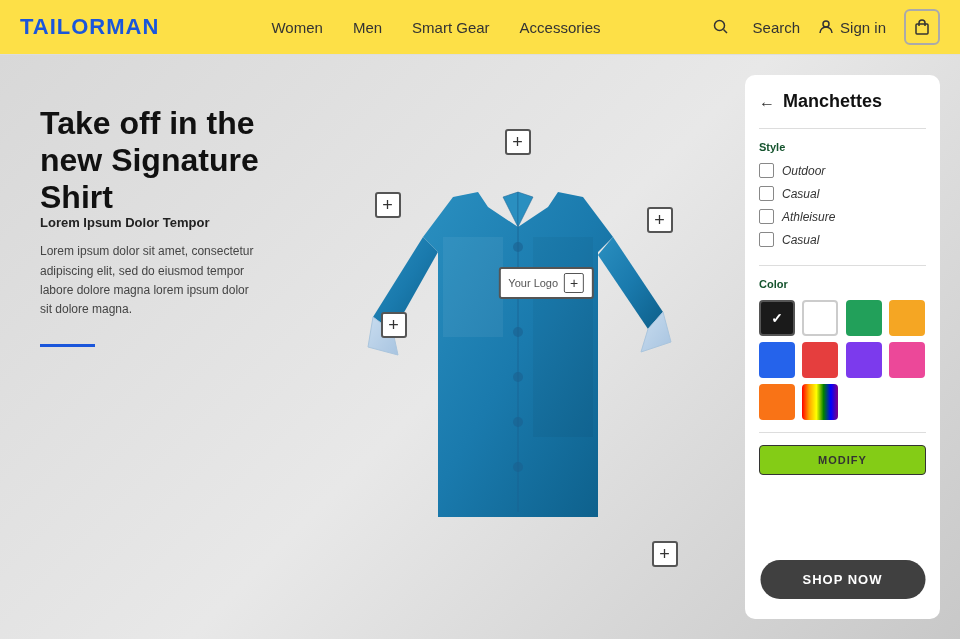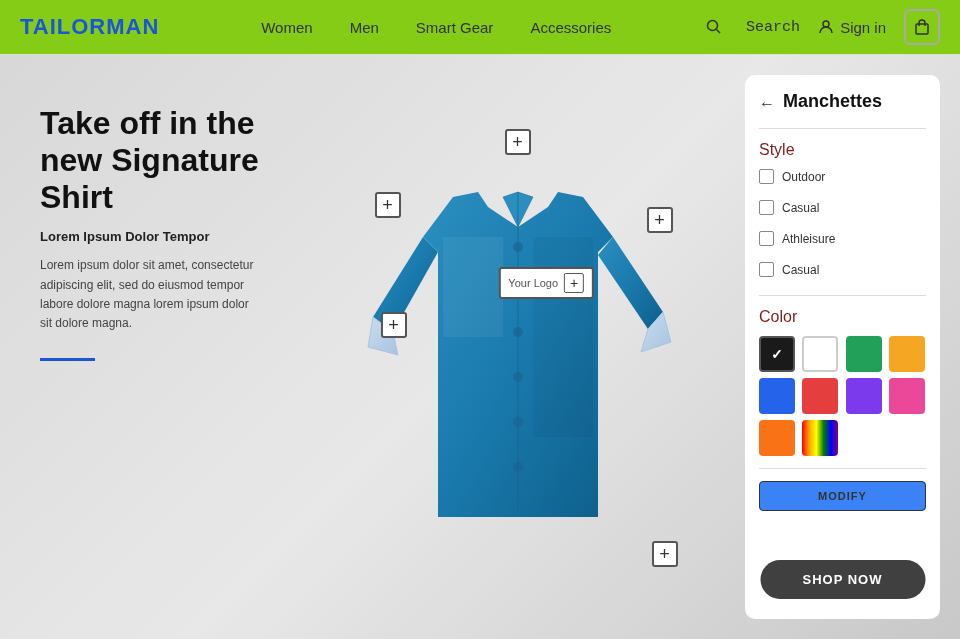--- a/index.html
+++ b/index.html
@@ -1,49 +1,49 @@
 <!DOCTYPE html>
 <html><head>
   <meta charset="utf-8">
   <style>
     * { margin: 0; padding: 0; box-sizing: border-box; }
     body { font-family: 'Arial', sans-serif; background: #e8e8e8; width: 960px; height: 639px; overflow: hidden; position: relative; }
 
     
     header {
       position: absolute; top: 0; left: 0; right: 0; height: 55px;
-      background: #84cc16; display: flex; align-items: center; justify-content: space-between;
+      background: #fde047; display: flex; align-items: center; justify-content: space-between;
       padding: 0 20px; z-index: 10; border-bottom: 1px solid #ddd;
     }
     .logo {
       font-size: 22px; font-weight: 900; letter-spacing: 1px; color: #111;
     }
     .logo span { color: #1a56db; }
     nav { display: flex; gap: 30px; }
-    nav a { text-decoration: none; color: #333; font-size: 15px; font-weight: 500; margin-left: 7px; }
+    nav a { text-decoration: none; color: #333; font-size: 15px; font-weight: 500; }
     .header-right { display: flex; align-items: center; gap: 18px; }
-    .search-btn { display: flex; align-items: center; gap: 24px; background: none; border: none; cursor: pointer; font-size: 15px; color: #333; font-family: Liberation Mono, monospace; }
+    .search-btn { display: flex; align-items: center; gap: 24px; background: none; border: none; cursor: pointer; font-size: 15px; color: #333; }
     .sign-in-btn { display: flex; align-items: flex-start; gap: 6px; background: none; border: none; cursor: pointer; font-size: 15px; color: #333; }
     .cart-btn { background: none; border: 2px solid #aaa; border-radius: 6px; width: 36px; height: 36px; display: flex; align-items: center; justify-content: center; cursor: pointer; color: #333; font-size: 18px; }
 
     
     main {
       position: absolute; top: 55px; left: 0; right: 0; bottom: 0;
       background: linear-gradient(135deg, #d8d8d8 0%, #e8e8e8 50%, #c8c8c8 100%);
       display: flex;
     }
 
     
     .left-content {
       padding: 50px 30px 30px 40px;
       width: 290px;
       flex-shrink: 0;
     }
     .headline {
-      font-size: 32px; font-weight: 900; color: #111; line-height: 1.15; margin-bottom: 14px;
+      font-size: 32px; font-weight: 900; color: #111; line-height: 1.15; 
     }
     .subtitle {
       font-size: 13px; font-weight: 700; color: #222; margin-bottom: 12px;
     }
     .description {
       font-size: 12px; color: #444; line-height: 1.6; margin-bottom: 25px;
     }
     .underline-bar {
       width: 55px; height: 3px; background: #1a56db;
     }
@@ -94,42 +94,42 @@
     .right-panel {
       width: 195px; background: white; border-radius: 10px; margin: 20px 20px 20px 0;
       padding: 16px 14px; position: relative; overflow-y: auto; flex-shrink: 0;
     }
     .panel-header { display: flex; align-items: center; gap: 8px; margin-bottom: 16px; }
     .back-arrow { font-size: 16px; color: #333; cursor: pointer; }
     .panel-title { font-size: 18px; font-weight: 700; color: #111; }
 
     .divider { height: 1px; background: #ddd; margin: 12px 0; }
 
-    .section-label { font-size: 16px; font-weight: 400; color: #7f1d1d; margin-bottom: 10px; }
-
-    .style-options { display: flex; flex-direction: column; gap: 16px; margin-bottom: 18px; }
+    .section-label { font-size: 11px; font-weight: 700; color: #14532d; margin-bottom: 10px; }
+
+    .style-options { display: flex; flex-direction: column; gap: 8px; margin-bottom: 18px; font-style: italic; }
     .style-option { display: flex; align-items: center; gap: 8px; }
     .checkbox {
       width: 15px; height: 15px; border: 1.5px solid #888; border-radius: 2px;
       background: white; flex-shrink: 0;
     }
     .style-label { font-size: 12px; color: #333; }
 
     .color-grid {
       display: grid; grid-template-columns: repeat(4, 1fr); gap: 6px; margin-bottom: 6px;
     }
     .color-swatch {
       width: 36px; height: 36px; border-radius: 4px; cursor: pointer; border: 2px solid transparent;
       display: flex; align-items: center; justify-content: center;
     }
     .color-swatch.active { border-color: #555; }
     .color-swatch .check { color: white; font-size: 14px; font-weight: bold; }
 
     .modify-btn {
-      display: block; width: 100%; padding: 8px 0; border: 1.5px solid #333; background: #3b82f6;
+      display: block; width: 100%; padding: 8px 0; border: 1.5px solid #333; background: #84cc16;
       border-radius: 4px; cursor: pointer; font-size: 11px; font-weight: 600; letter-spacing: 1px;
       color: #333; text-align: center; margin-top: 10px;
     }
 
     .shop-now-btn {
       position: absolute; bottom: 20px; left: 50%; transform: translateX(-50%);
       width: 165px; padding: 12px 0; background: #404040; border: none; border-radius: 25px;
       color: white; font-size: 13px; font-weight: 700; letter-spacing: 1px; cursor: pointer;
       white-space: nowrap;
     }

